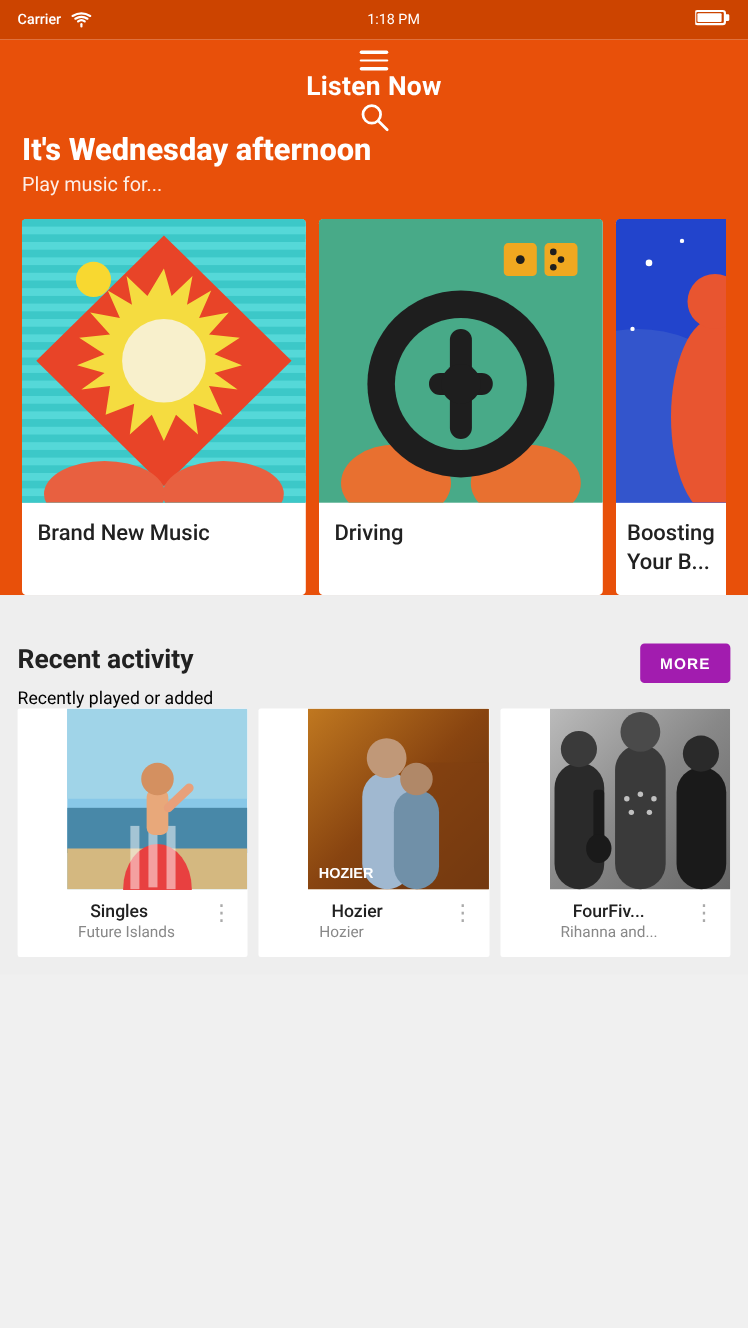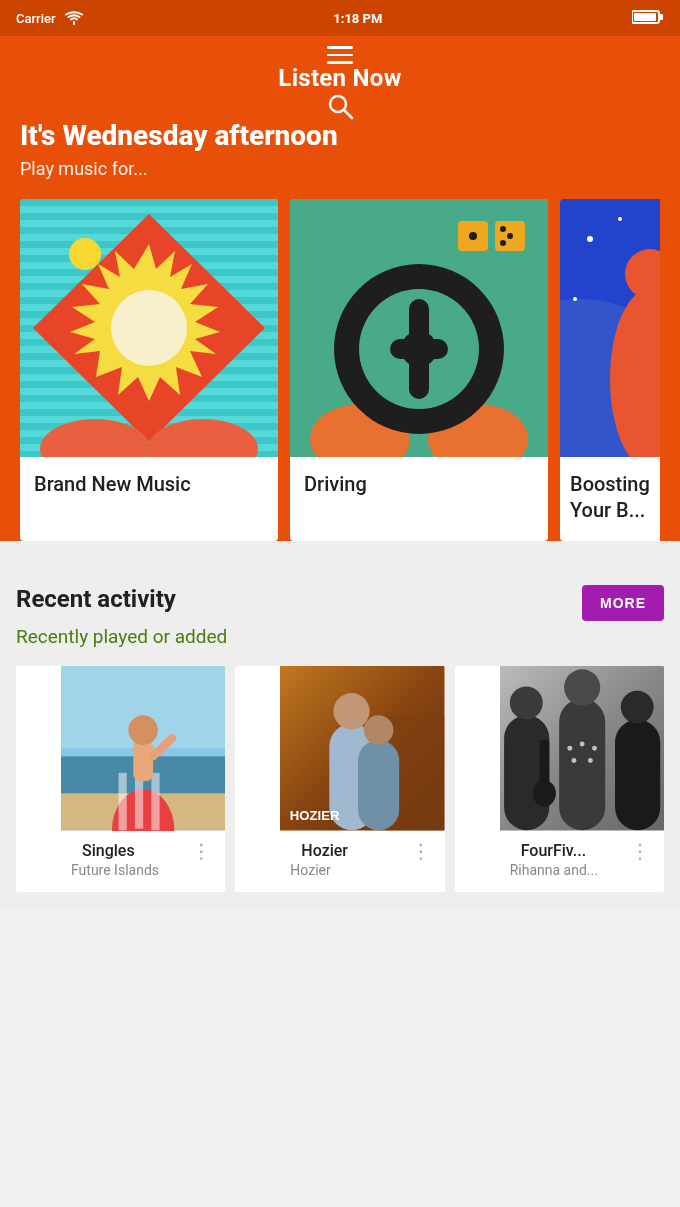--- a/index.html
+++ b/index.html
@@ -18,21 +18,21 @@
       color: white;
       display: flex;
       justify-content: space-between;
       align-items: center;
       padding: 6px 16px;
       font-size: 13px;
       font-weight: 500;
       height: 36px;
     }
     .status-left { display: flex; align-items: center; gap: 8px; }
-    .status-center { font-weight: 700; }
+    .status-center { font-weight: 400; }
     .status-right { display: flex; align-items: center; gap: 8px; }
 
     
     .header {
       background: #e8500a;
       color: white;
       display: flex;
       align-items: center;
       justify-content: space-between;
       padding: 10px 20px;
@@ -150,23 +150,22 @@
       color: white;
       border: none;
       padding: 10px 18px;
       border-radius: 4px;
       font-size: 14px;
       font-weight: 700;
       letter-spacing: 1px;
       cursor: pointer;
     }
     .recent-subtitle {
-      color: #4d7c0f;
-      font-size: 19px;
-      margin-bottom: 18px;
+      color: #000000;
+      font-size: 16px;
     }
 
     
     .albums-grid {
       display: flex;
       gap: 10px;
     }
     .album-item {
       flex: 1;
       background: white;

